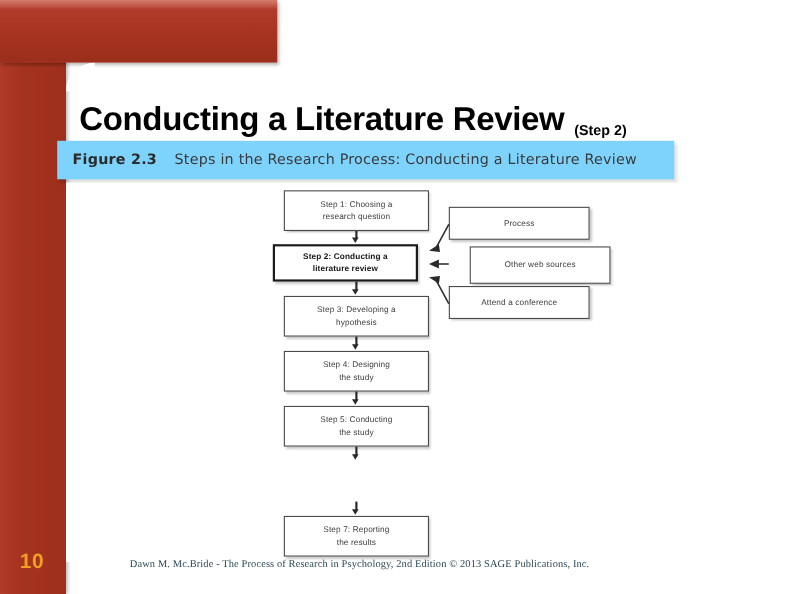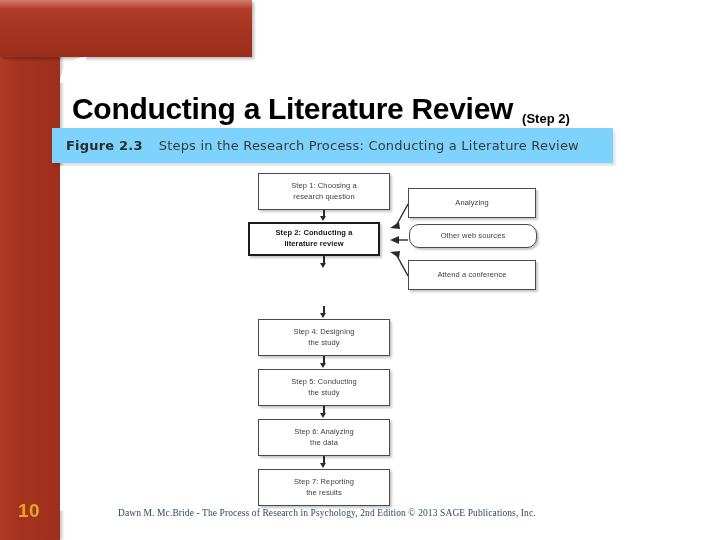--- a/index.html
+++ b/index.html
@@ -125,53 +125,53 @@
         </span>
       </div>
 
       <div class="node highlight" style="left:188px;top:56px;width:132px;height:34px;">
         <span>
           <span>Step 2: Conducting a</span><br>
           <span>literature review</span>
         </span>
       </div>
 
+      <div class="node" style="left:198px;top:103px;width:132px;height:37px;">
+        <span>
+          <span>Step 3: Developing a</span><br>
+          <span>hypothesis</span>
+        </span>
+      </div>
 
       <div class="node" style="left:198px;top:153px;width:132px;height:37px;">
         <span>
           <span>Step 4: Designing</span><br>
           <span>the study</span>
         </span>
       </div>
 
       <div class="node" style="left:198px;top:203px;width:132px;height:37px;">
         <span>
           <span>Step 5: Conducting</span><br>
           <span>the study</span>
         </span>
       </div>
 
-      <div class="node" style="left:198px;top:253px;width:132px;height:37px;">
-        <span>
-          <span>Step 6: Analyzing</span><br>
-          <span>the data</span>
-        </span>
-      </div>
 
       <div class="node" style="left:198px;top:303px;width:132px;height:37px;">
         <span>
           <span>Step 7: Reporting</span><br>
           <span>the results</span>
         </span>
       </div>
 
       <div class="node" style="left:348px;top:22px;width:128px;height:30px;">
-        <span>Analyzing</span>
-      </div>
-      <div class="node" style="left:349px;top:58px;width:128px;height:24px;border-radius:10px;">
+        <span>Process</span>
+      </div>
+      <div class="node" style="left:367px;top:58px;width:128px;height:34px;">
         <span>Other web sources</span>
       </div>
       <div class="node" style="left:348px;top:94px;width:128px;height:30px;">
         <span>Attend a conference</span>
       </div>
 
       <div class="arrow" style="left:263px;top:44px;width:1.5px;height:7px;"></div>
       <div class="arrowhead" style="left:260px;top:50px;"></div>
 
       <div class="arrow" style="left:263px;top:90px;width:1.5px;height:8px;"></div>

